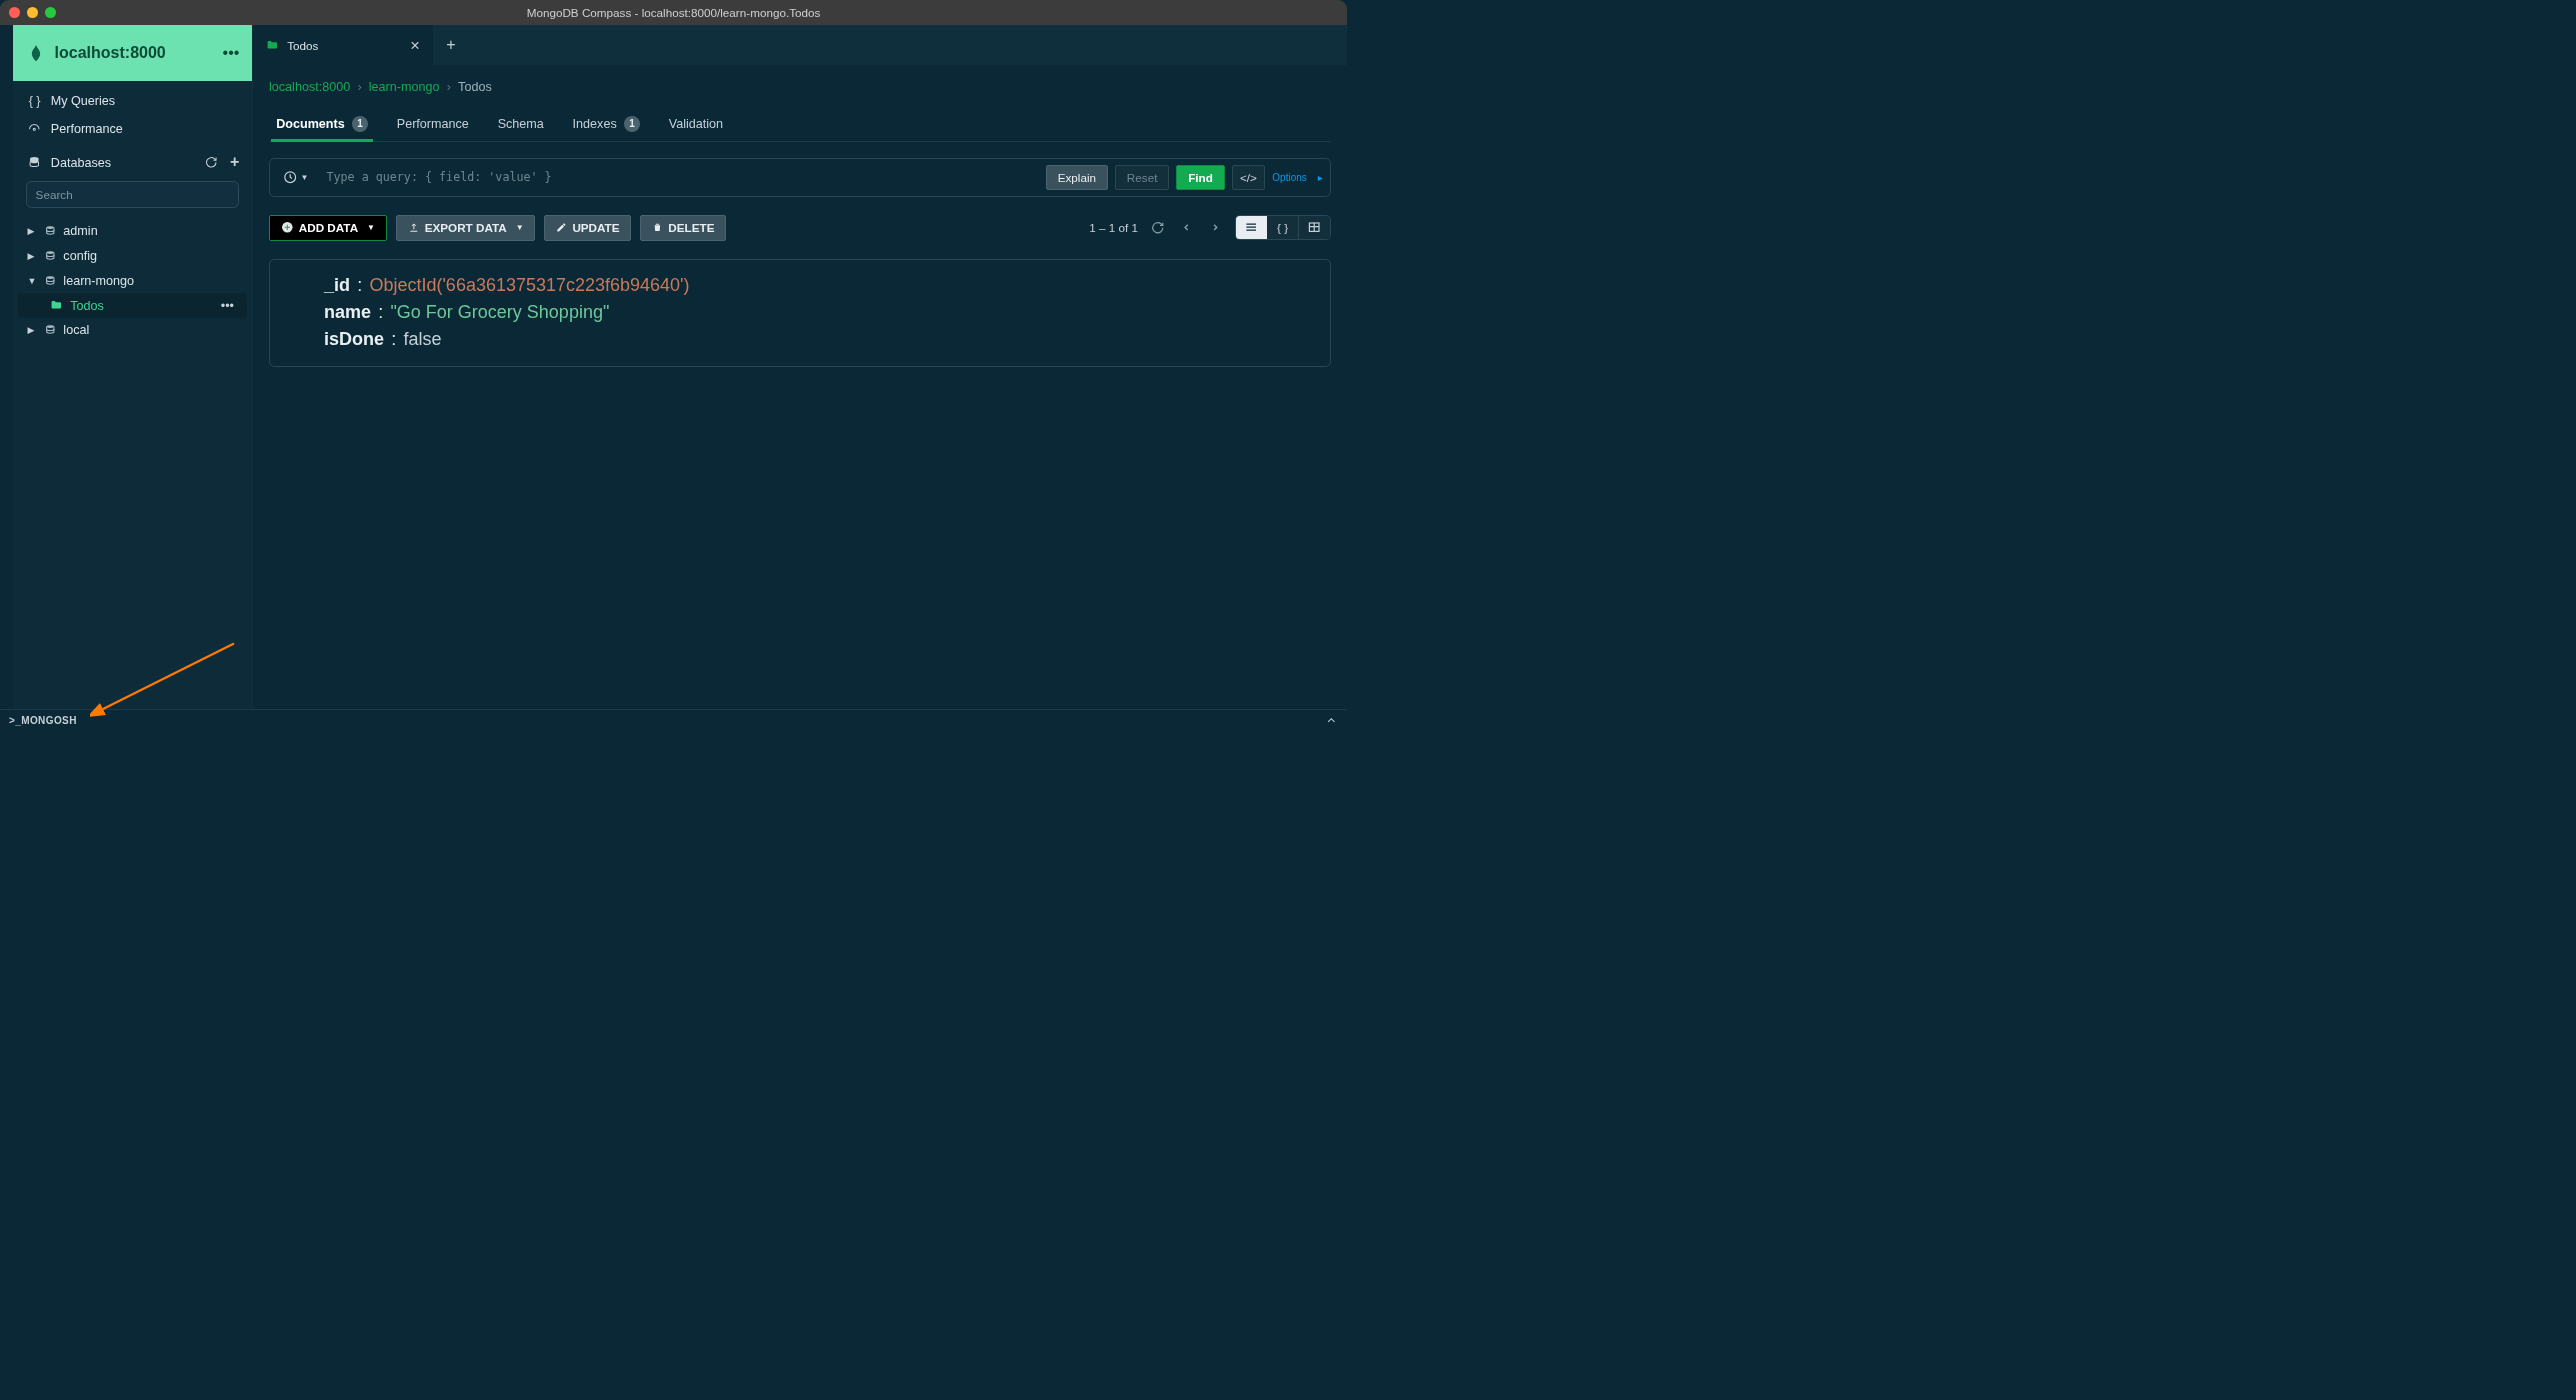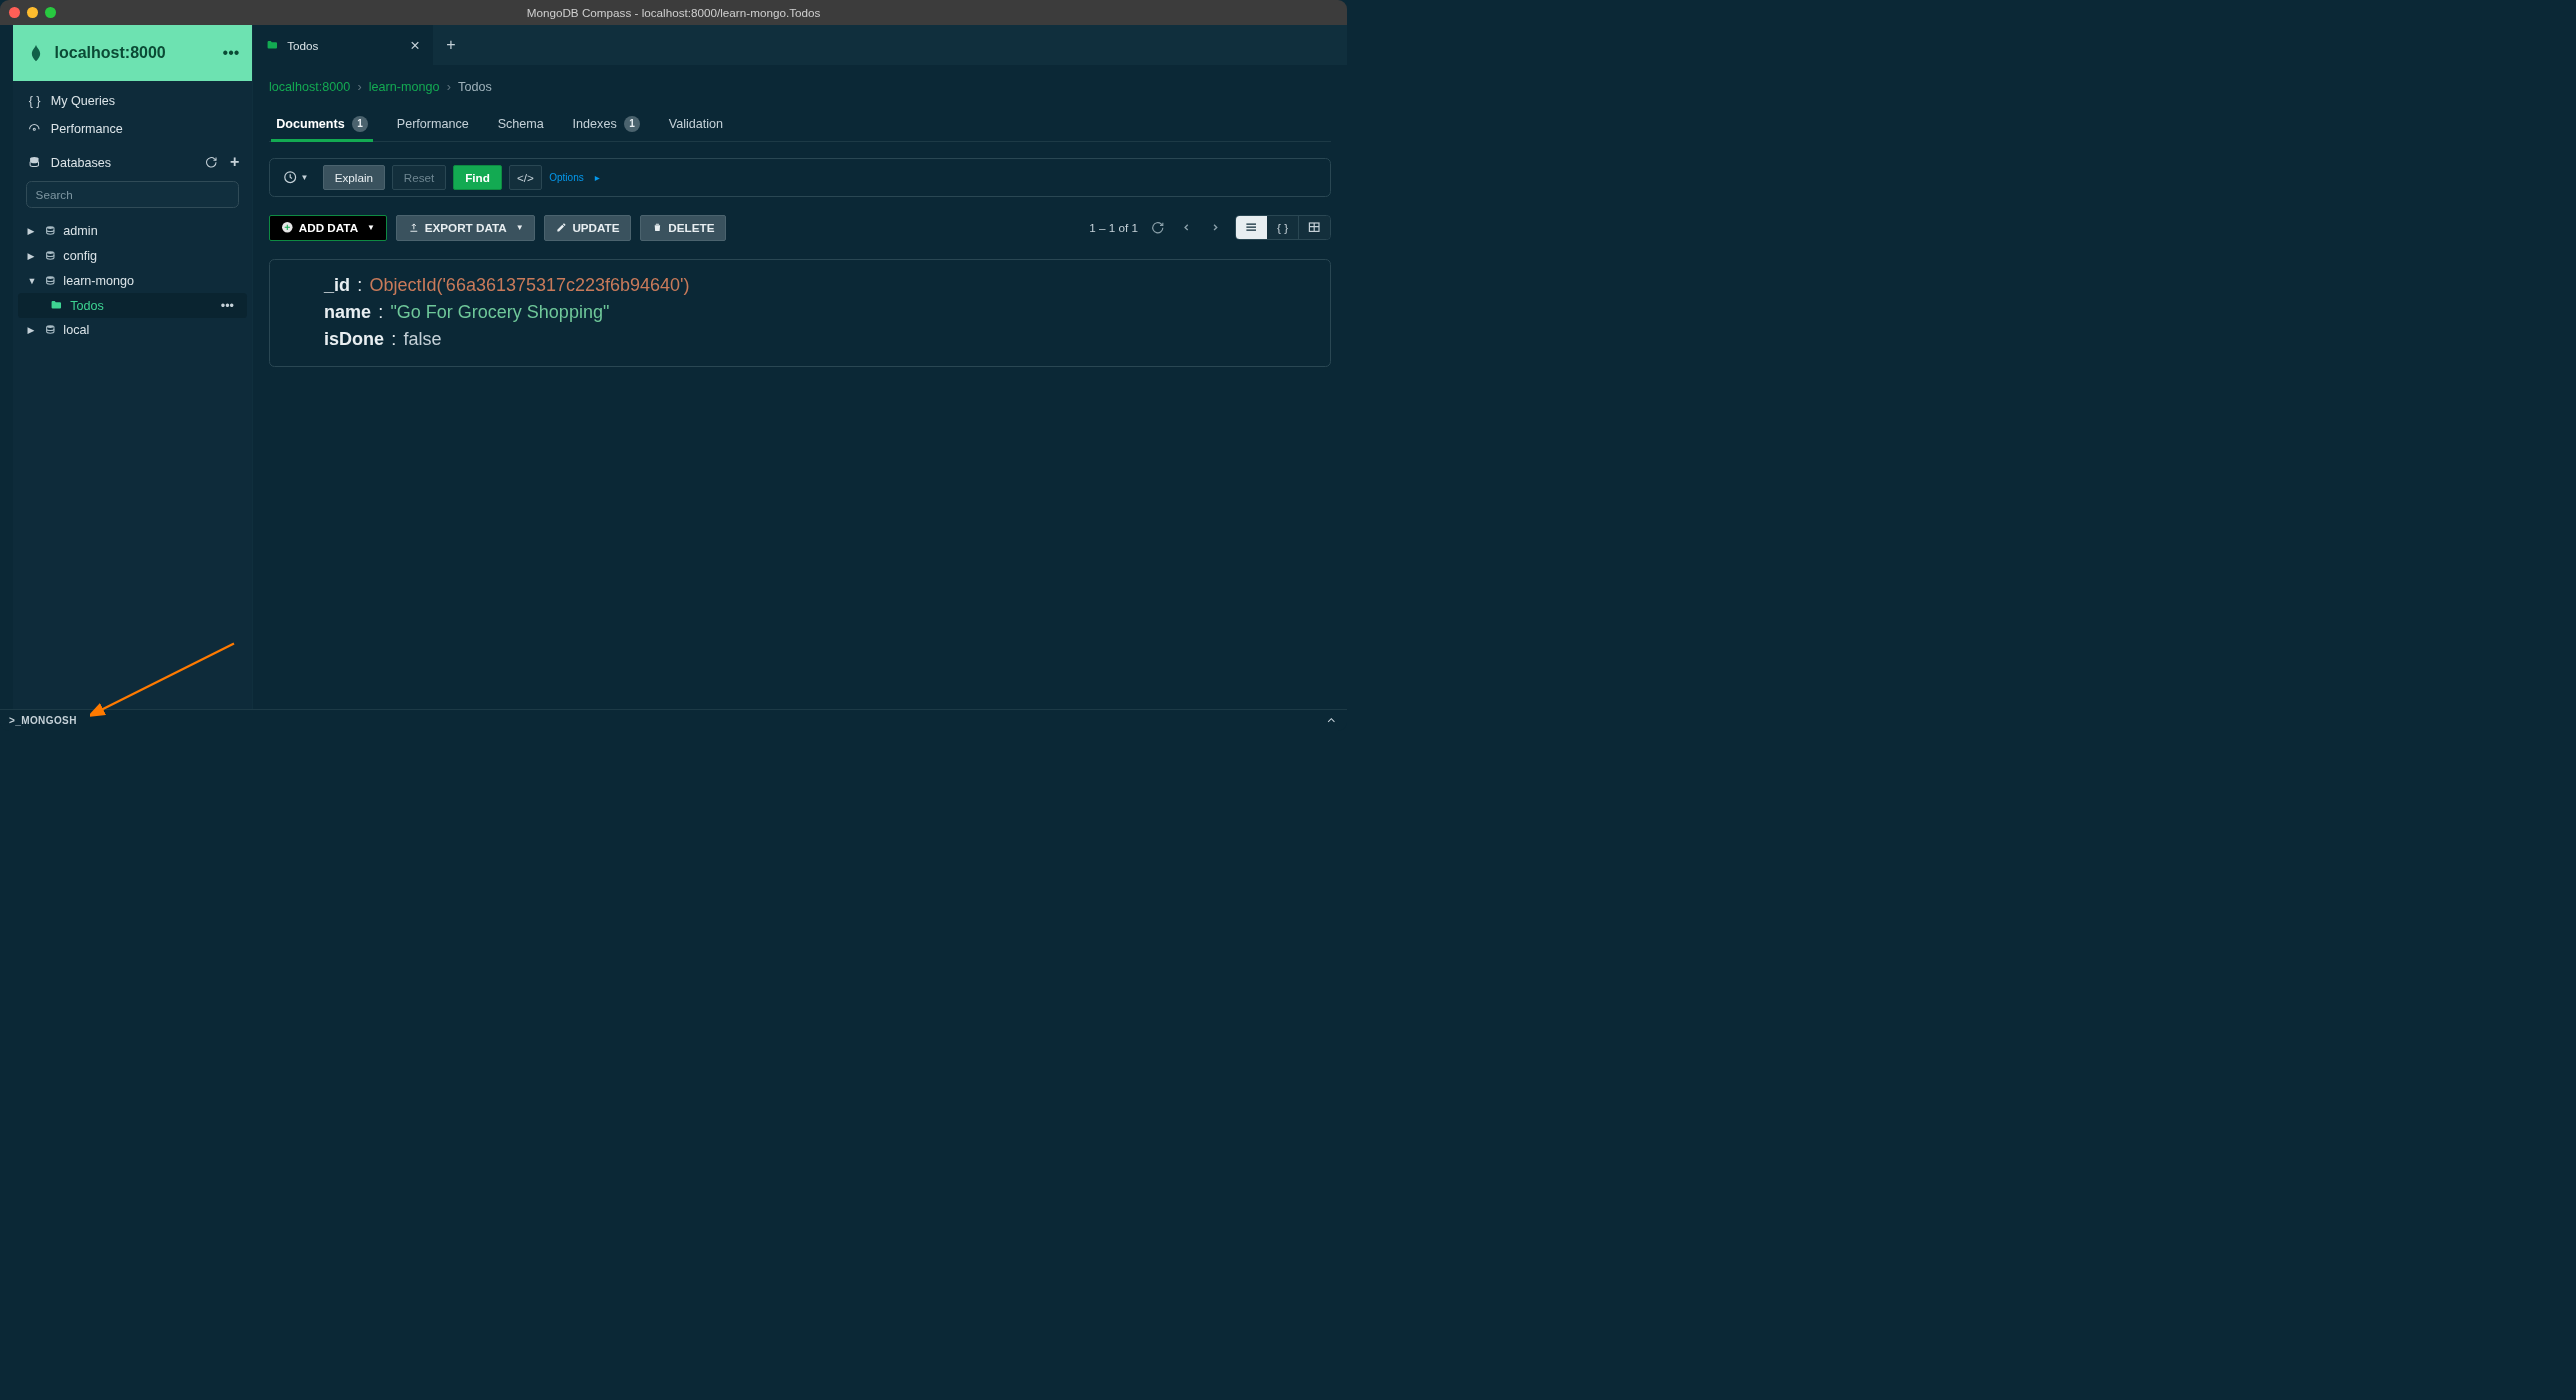--- a/index.html
+++ b/index.html
@@ -283,20 +283,21 @@
       <div class="querybar">
         <div class="history-btn">
           <span>
             <svg width="14.4" height="14.4" viewBox="0 0 24 24" fill="none" stroke="currentColor" stroke-width="2">
                 <circle cx="12" cy="12" r="9"></circle>
                 <path d="M12 7v5l3 2"></path>
               </svg>
           </span>
           <span class="caret-dn">▼</span>
         </div>
+        <input class="query-input" type="text" placeholder="Type a query: { field: 'value' }" style="">
         <div class="qb-right">
           <div class="btn btn-explain">
               <span>Explain</span>
             </div>
           <div class="btn btn-reset">
               <span>Reset</span>
             </div>
           <div class="btn btn-find">
               <span>Find</span>
             </div>

